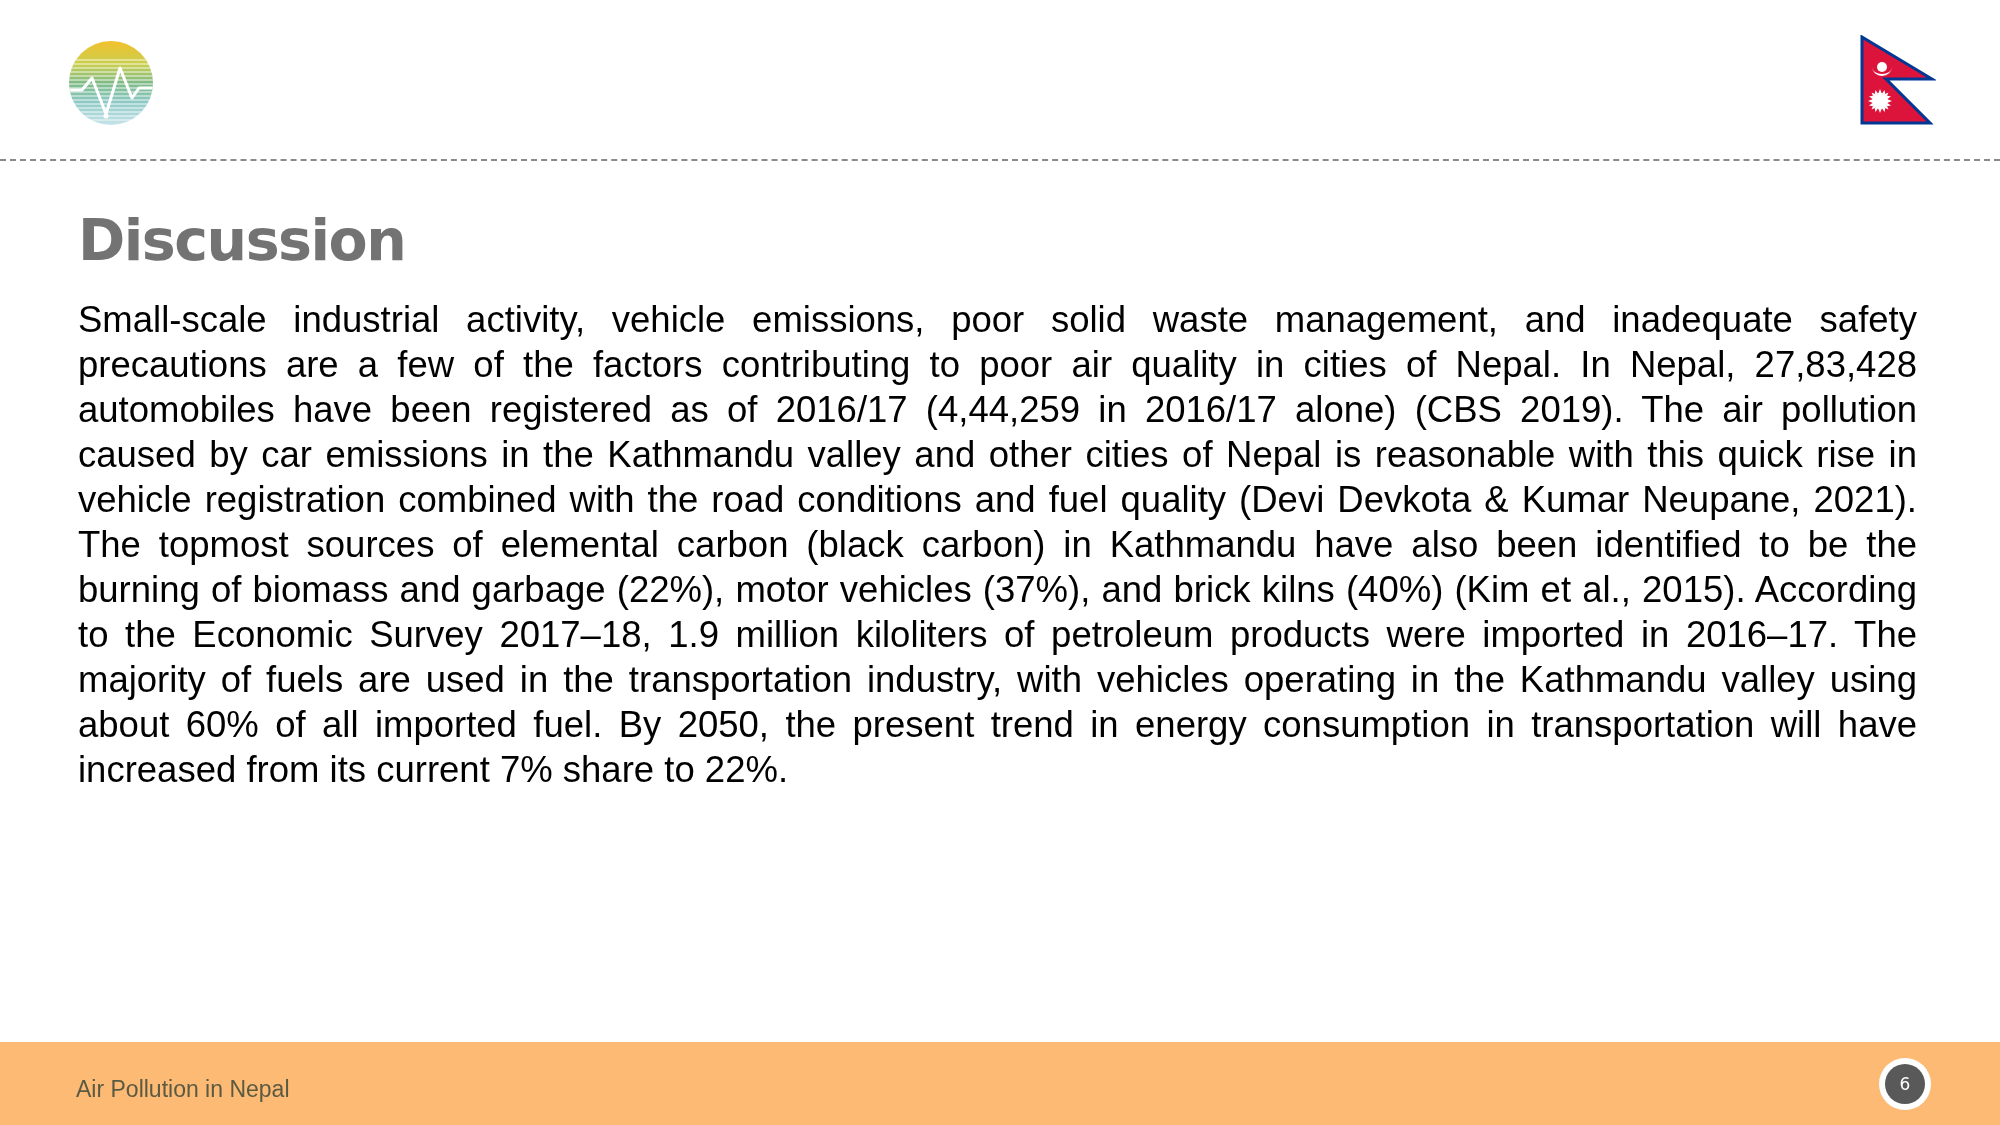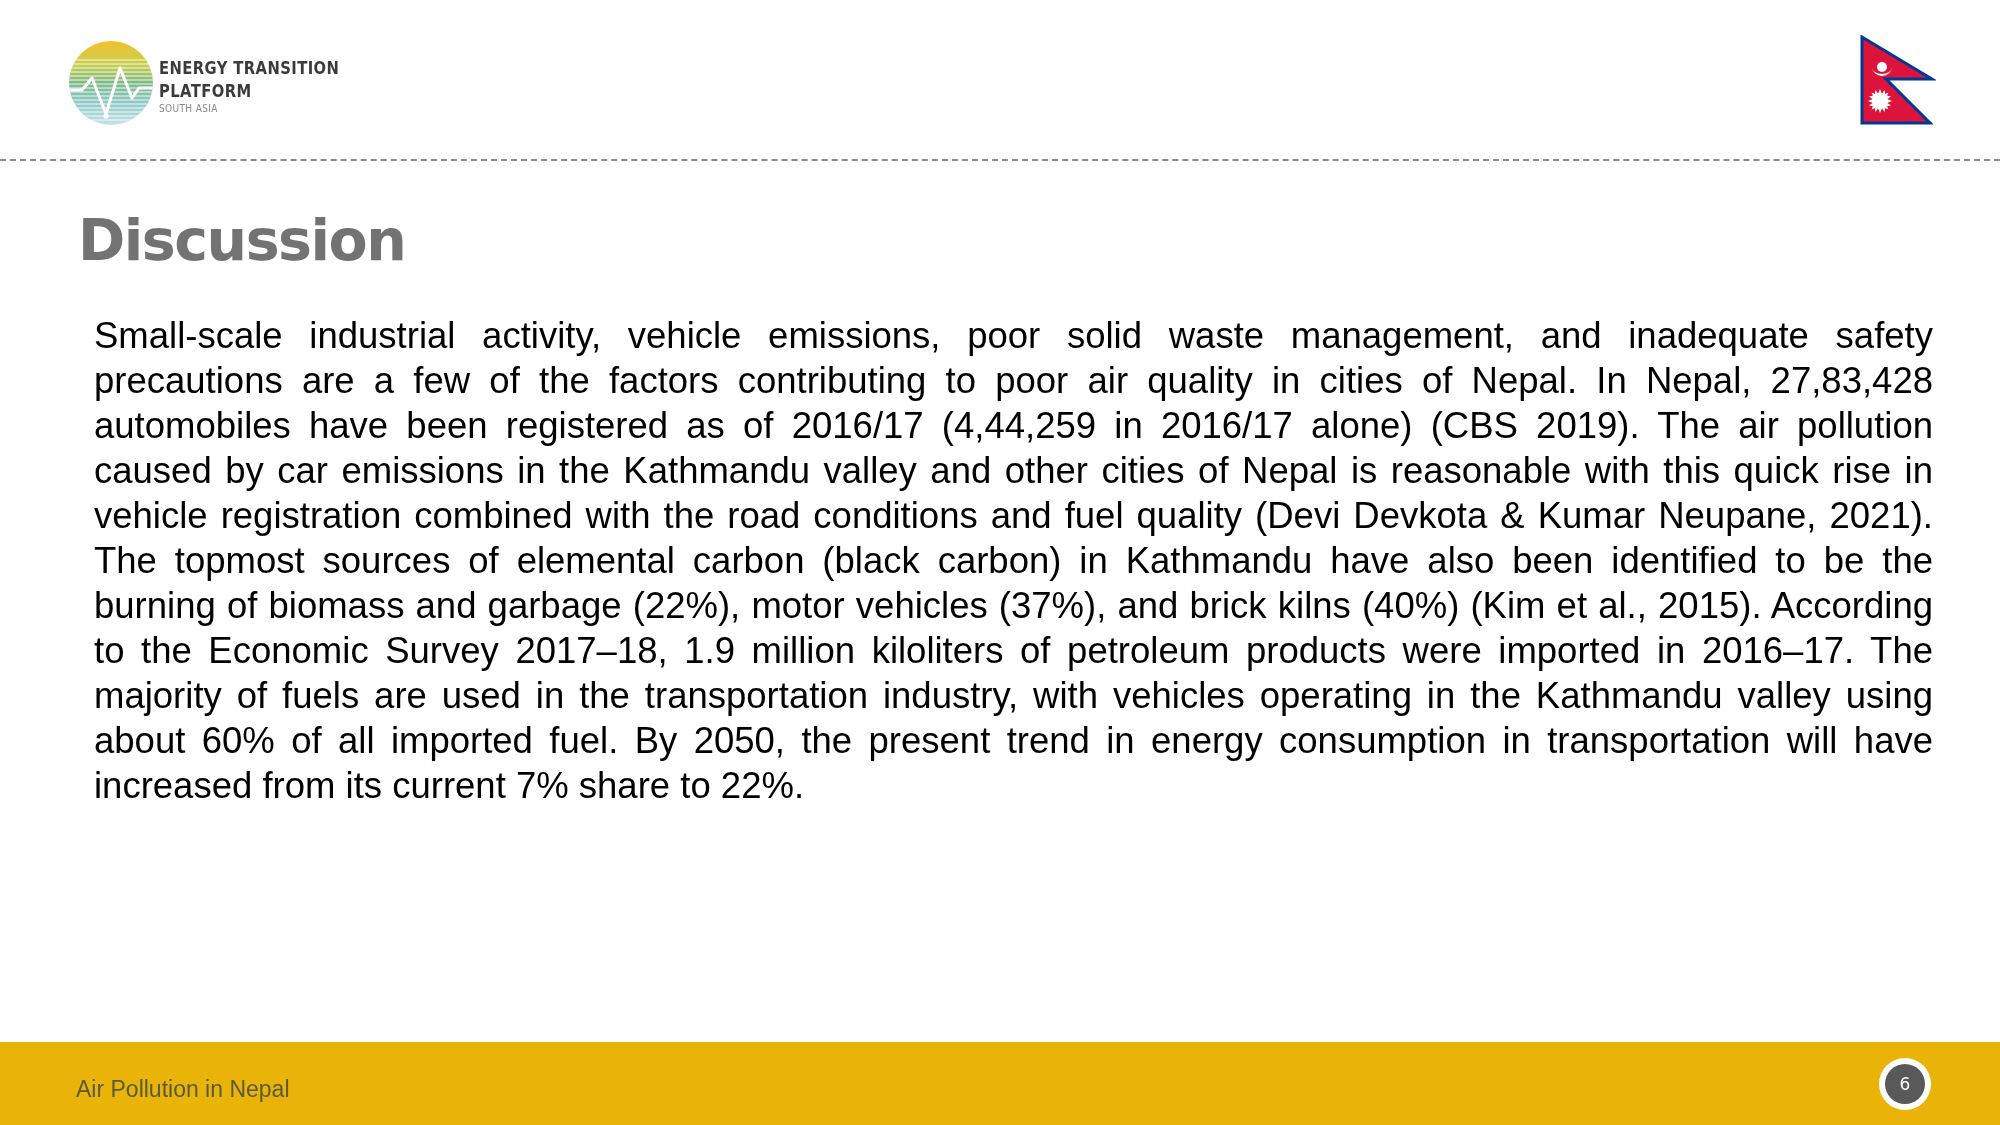--- a/index.html
+++ b/index.html
@@ -81,33 +81,33 @@
       font-size: 57px;
       line-height: 74px;
       color: #737373;
       letter-spacing: -1.5px;
     }
     .body-text {
       position: absolute;
       left: 78px;
       top: 297px;
       width: 1839px;
-      margin: 16px;
+      margin: 0;
       font-size: 36.5px;
       line-height: 45px;
       color: #000000;
       text-align: justify;
     }
     .footer {
       position: absolute;
       left: 0;
       top: 1042px;
       width: 2000px;
       height: 83px;
-      background: #eab308;
+      background: #fdba74;
     }
     .footer-title {
       position: absolute;
       left: 76px;
       top: 33px;
       font-size: 23px;
       line-height: 28px;
       color: #5a5a42;
     }
     .page-badge {
@@ -166,25 +166,20 @@
       <line x1="0" y1="60" x2="86" y2="60"></line>
       <line x1="0" y1="64" x2="86" y2="64"></line>
       <line x1="0" y1="68" x2="86" y2="68"></line>
       <line x1="0" y1="72" x2="86" y2="72"></line>
       <line x1="0" y1="76" x2="86" y2="76"></line>
       <line x1="0" y1="80" x2="86" y2="80"></line>
     </g>
     <polyline points="1,50 14,50 24,38 38,74 52,28 64,58 71,48 85,48" fill="none" stroke="#ffffff" stroke-width="3" stroke-linejoin="round" clip-path="url(#cc)"></polyline>
     <circle cx="38" cy="76" r="2.6" fill="#ffffff"></circle>
   </svg>
-  <div class="logo-text">
-    <span class="logo-line1">ENERGY TRANSITION</span>
-    <span class="logo-line2">PLATFORM</span>
-    <span class="logo-line3">SOUTH ASIA</span>
-  </div>
 </div>
 
 <svg class="flag" viewBox="0 0 76 90" xmlns="http://www.w3.org/2000/svg">
   <polygon points="2,2 72,44 26,44 70,88 2,88" fill="#DC143C" stroke="#003893" stroke-width="3" stroke-linejoin="miter"></polygon>
   <path d="M12,32 A10,9 0 0 0 32,32 A10,7 0 0 1 12,32 Z" fill="#ffffff"></path>
   <circle cx="22" cy="32" r="5" fill="#ffffff"></circle>
   <g fill="#ffffff" transform="translate(20,66)">
     <circle r="8"></circle>
     <polygon points="0,-12 2,-7 -2,-7"></polygon>
     <polygon points="0,12 2,7 -2,7"></polygon>

